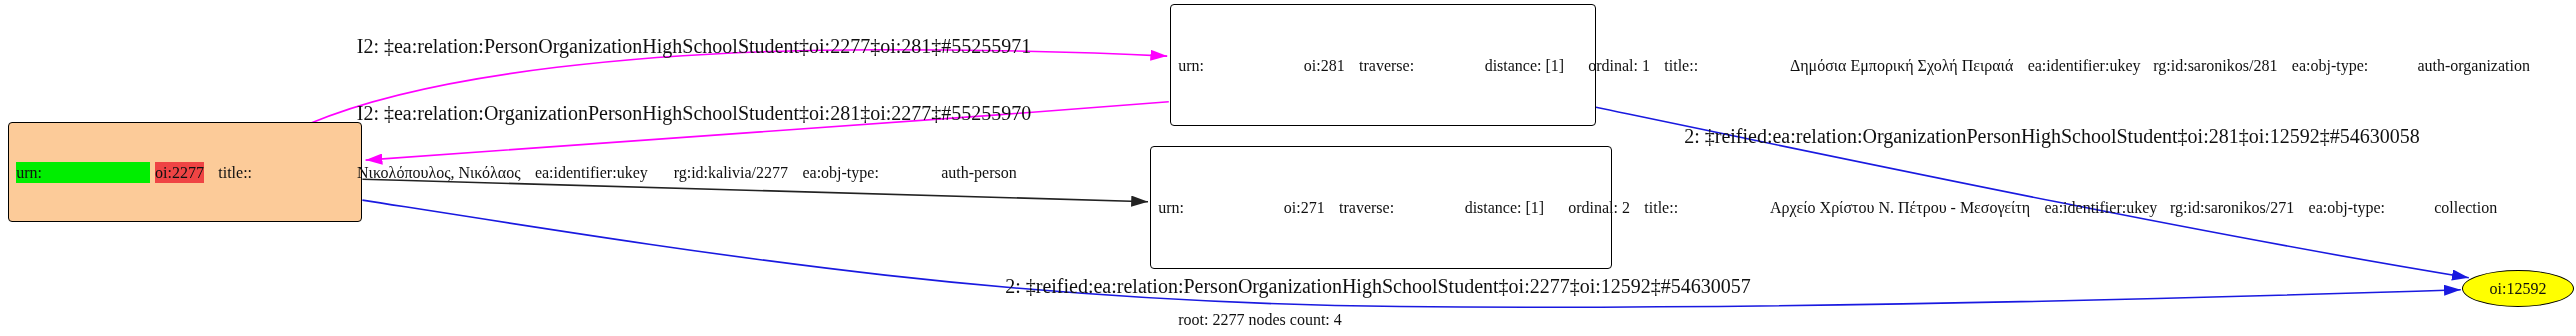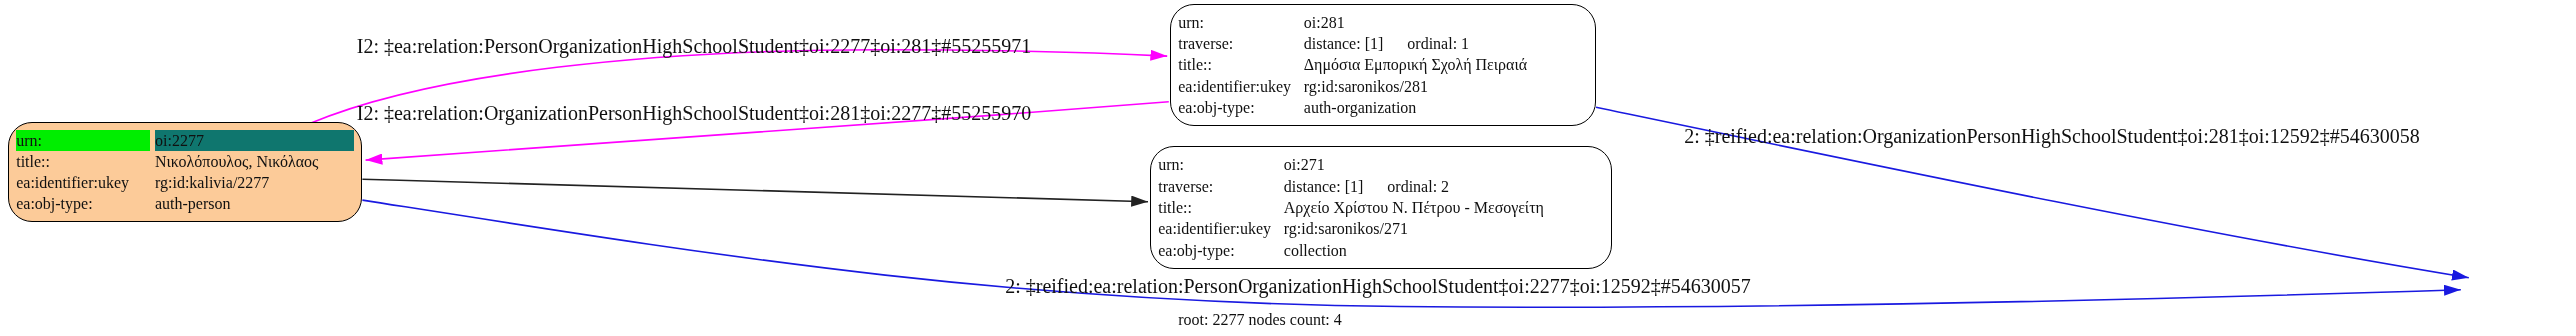--- a/index.html
+++ b/index.html
@@ -2,22 +2,22 @@
 <html style="font-size:12.8px"><head>
 <meta charset="utf-8">
 <style>
   html,body{margin:0;padding:0;background:#ffffff;}
   .canvas{
     position:relative;width:2576px;height:337px;background:#ffffff;
     font-family:"Liberation Serif","DejaVu Serif",serif;color:#101010;overflow:hidden;
   }
   svg.edges{position:absolute;left:0;top:0;}
   .node{
-    position:absolute;box-sizing:border-box;border:1.6px solid #000;border-radius:24px;
-    background:#ffffff;display:flex;flex-direction:column;justify-content:space-evenly;
+    position:absolute;box-sizing:border-box;border:1.6px solid #000;border-radius:4px;
+    background:#ffffff;display:flex;flex-direction:row;justify-content:space-evenly;
     padding:7px 0;z-index:2;
   }
   .row{display:flex;align-items:center;padding:0 7.2px;font-size:16px;line-height:21px;white-space:nowrap;}
   .row .key{flex:0 0 auto;}
   .person .row .key{width:134px;margin-right:4.8px;}
   .white .row .key{width:120px;margin-right:5.6px;}
   .row .val{flex:0 1 auto;}
   .hl .val{flex:1 1 auto;}
   .val2{margin-left:24px;}
   .ellipse{
@@ -63,21 +63,21 @@
 
   <div class="elabel" style="left:2052px;top:136px">2: ‡reified:ea:relation:OrganizationPersonHighSchoolStudent‡oi:281‡oi:12592‡#54630058</div>
 
   <div class="elabel" style="left:1378px;top:286px">2: ‡reified:ea:relation:PersonOrganizationHighSchoolStudent‡oi:2277‡oi:12592‡#54630057</div>
 
   <div class="glabel" style="left:1260px;top:320px">root: 2277 nodes count: 4</div>
 
   <div class="node person" style="left: 8px; top: 122px; width: 354px; height: 100px; background-color: rgb(252, 203, 153);">
     <div class="row hl">
       <span class="key" style="background-color: rgb(0, 238, 0);">urn:</span>
-      <span class="val" style="background-color: #0f766e;">oi:2277</span>
+      <span class="val" style="background-color: #ef4444;">oi:2277</span>
     </div>
     <div class="row">
       <span class="key">title::</span>
       <span class="val">Νικολόπουλος, Νικόλαος</span>
     </div>
     <div class="row">
       <span class="key">ea:identifier:ukey</span>
       <span class="val">rg:id:kalivia/2277</span>
     </div>
     <div class="row">
@@ -127,15 +127,18 @@
     <div class="row">
       <span class="key">ea:identifier:ukey</span>
       <span class="val">rg:id:saronikos/271</span>
     </div>
     <div class="row">
       <span class="key">ea:obj-type:</span>
       <span class="val">collection</span>
     </div>
   </div>
 
+  <div class="ellipse" style="left: 2462px; top: 270px; width: 112px; height: 37px; background-color: rgb(255, 255, 0);">
+    <span>oi:12592</span>
+  </div>
 
 </div>
 
 
 </body></html>

